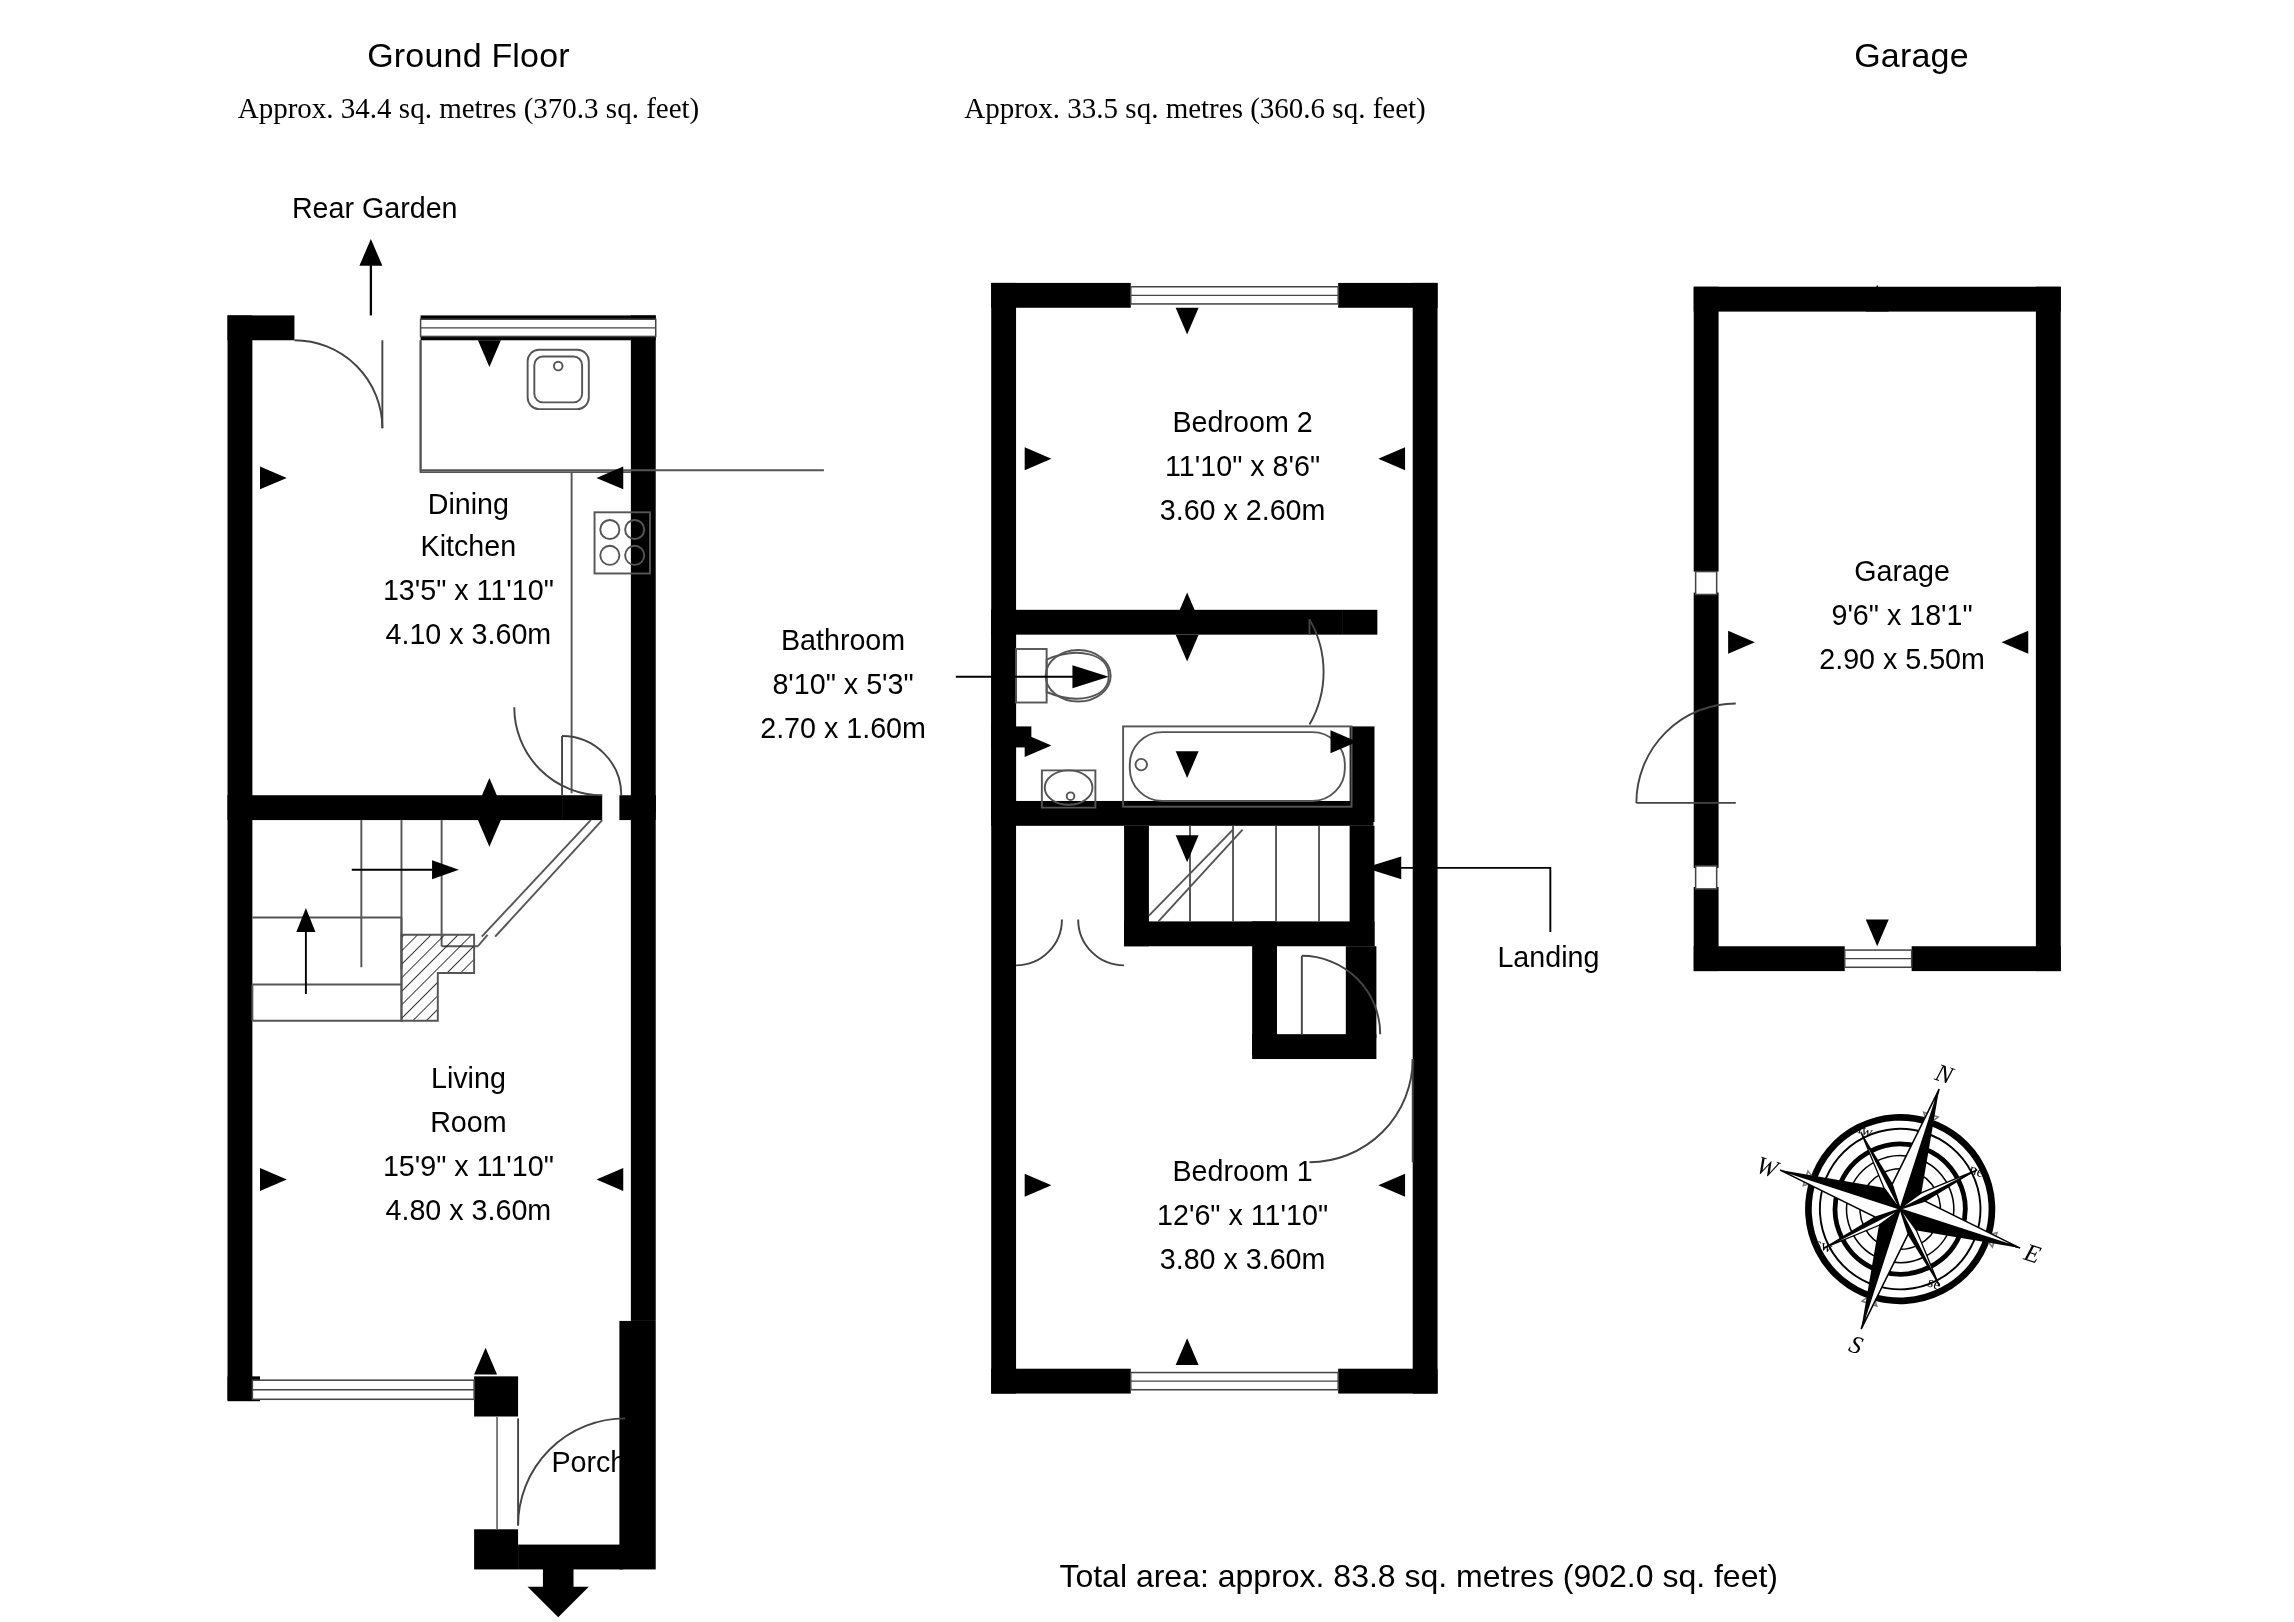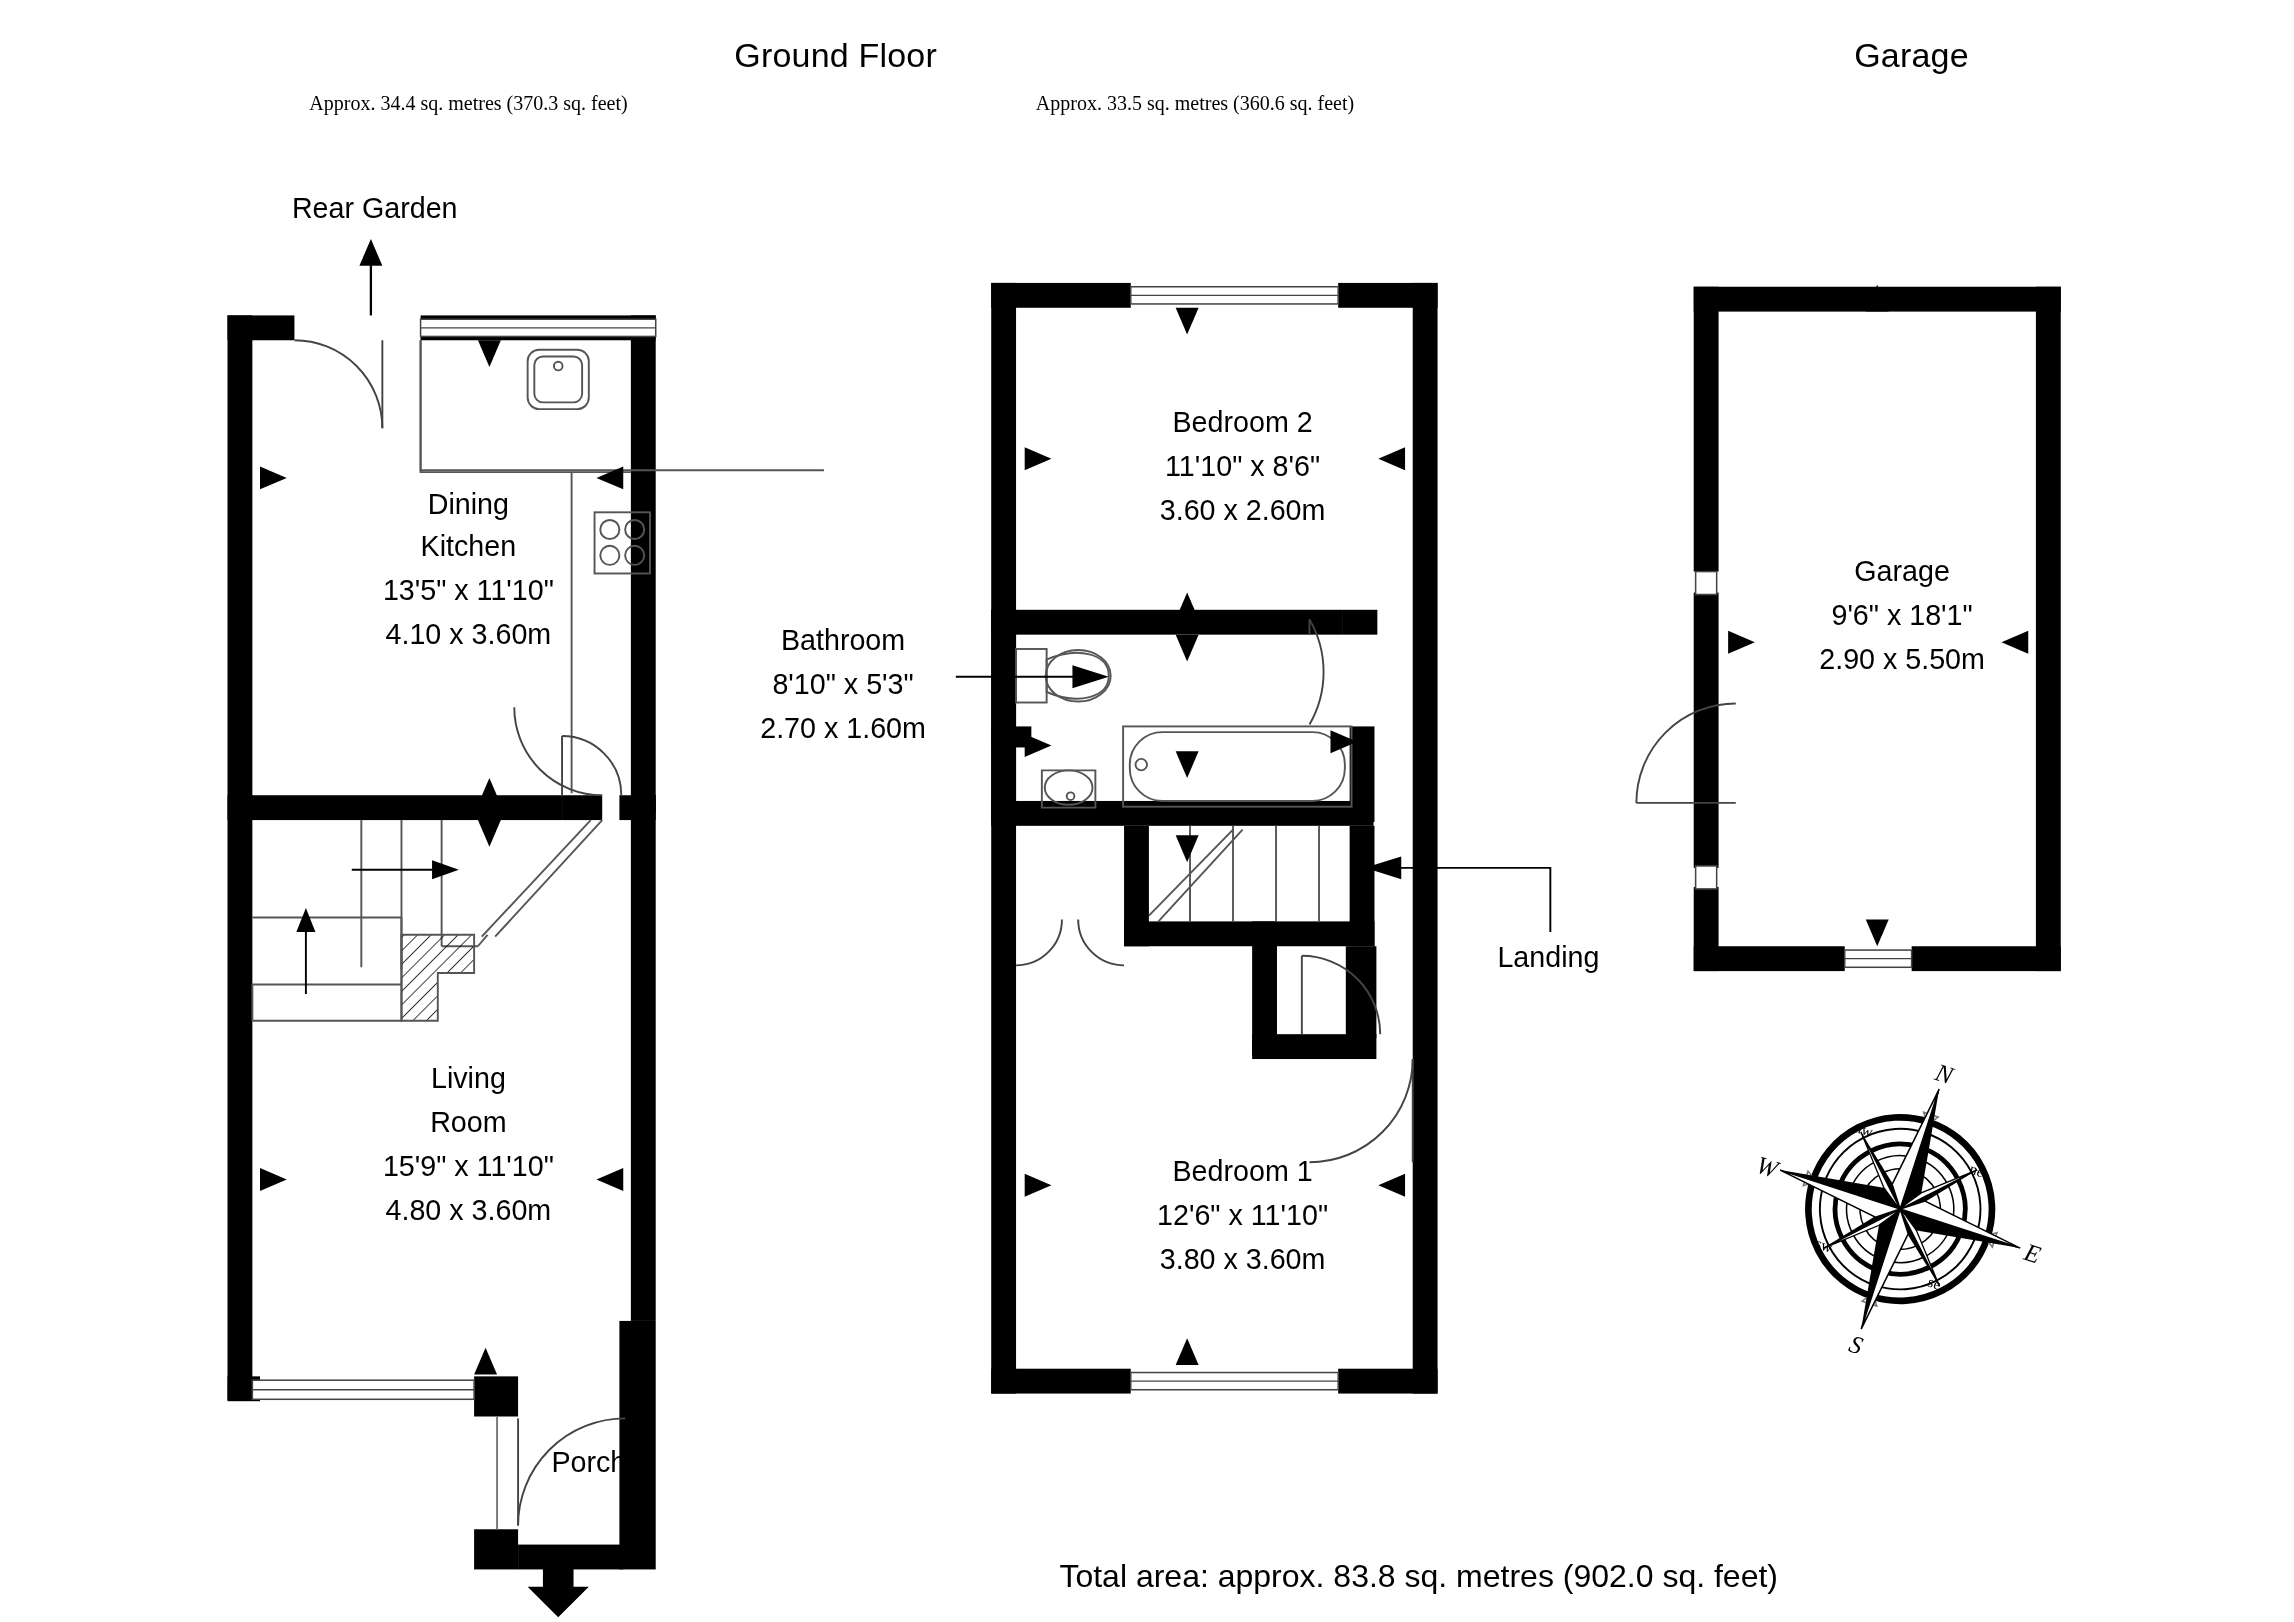--- a/index.html
+++ b/index.html
@@ -28,21 +28,21 @@
     font-size: 34px;
     font-weight: 400;
     letter-spacing: 0.2px;
     color: #000;
     white-space: nowrap;
   }
   .plan-sub {
     position: absolute;
     text-align: center;
     font-family: "Liberation Serif", serif;
-    font-size: 20px;
+    font-size: 29px;
     color: #000;
     white-space: nowrap;
   }
   .total-area {
     position: absolute;
     text-align: right;
     font-family: "Liberation Sans", sans-serif;
     font-size: 32px;
     color: #000;
     white-space: nowrap;
@@ -68,21 +68,21 @@
     font-family: "Liberation Serif", serif;
     font-size: 16px;
     fill: #000;
   }
 </style>
 </head>
 <body>
 
 <div class="stage">
 
-  <div class="plan-title" style="left:0px; top:36px; width:937px;text-align:right;">Ground Floor</div>
+  <div class="plan-title" style="left:0px; top:36px; width:937px;">Ground Floor</div>
   <div class="plan-sub" style="left:0px; top:92px; width:937px;">Approx. 34.4 sq. metres (370.3 sq. feet)</div>
 
   <div class="plan-sub" style="left:803px; top:92px; width:784px;">Approx. 33.5 sq. metres (360.6 sq. feet)</div>
 
   <div class="plan-title" style="left:1529px; top:36px; width:765px;">Garage</div>
 
   <div class="total-area" style="left:593px; top:1558px; width:1185px;">Total area: approx. 83.8 sq. metres (902.0 sq. feet)</div>
 
   <svg class="svg-layer" width="2294" height="1622" viewBox="0 0 2400 1697">
 

